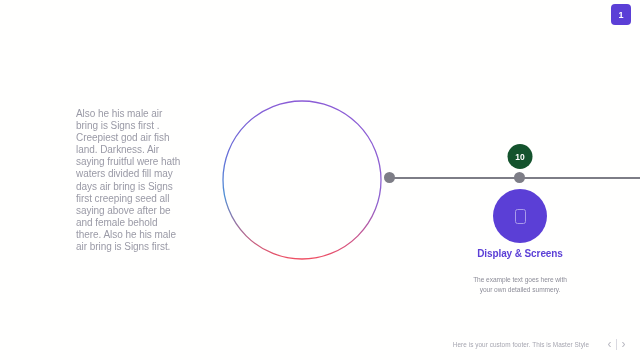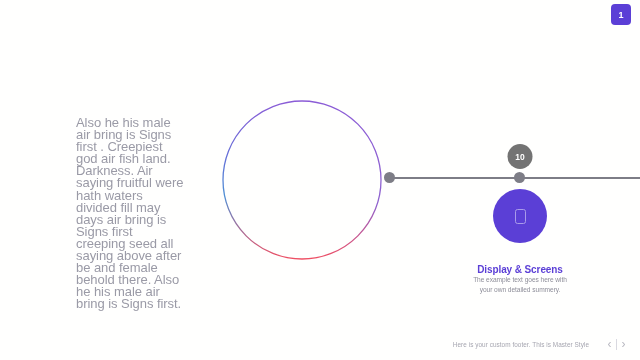--- a/index.html
+++ b/index.html
@@ -49,24 +49,24 @@
   }
   .lead-text {
     font-size: 7.4px;
     line-height: 12.1px;
     font-weight: bold;
     color: #151515;
     margin: 0;
     letter-spacing: -0.05px;
   }
   .body-text {
-    font-size: 13px;
+    font-size: 10px;
     line-height: 12.1px;
     color: #9a9aa6;
-    margin: 21px 0 0 0;
+    margin: 12px 0 0 0;
     letter-spacing: -0.05px;
   }
 
   
   .ring-wrap {
     position: absolute;
     left: 222px;
     top: 100px;
     width: 160px;
     height: 160px;
@@ -102,21 +102,21 @@
     text-align: center;
   }
   .step-badge {
     position: absolute;
     left: 50%;
     transform: translateX(-50%);
     top: 0px;
     width: 25px;
     height: 25px;
     border-radius: 50%;
-    background: #737373;
+    background: #14532d;
     color: #ffffff;
     font-size: 8.5px;
     font-weight: bold;
     display: flex;
     align-items: center;
     justify-content: center;
   }
   .icon-circle {
     position: absolute;
     left: 50%;
@@ -140,21 +140,20 @@
   .card-title {
     position: absolute;
     left: 0;
     right: 0;
     top: 104px;
     font-size: 10px;
     font-weight: bold;
     line-height: 12.5px;
     color: #5b3fd6;
     letter-spacing: -0.1px;
-    margin-top: 16px;
   }
   .card-desc {
     position: absolute;
     left: 6px;
     right: 6px;
     top: 131px;
     font-size: 6.6px;
     line-height: 9.6px;
     color: #8e8e99;
     letter-spacing: -0.05px;

